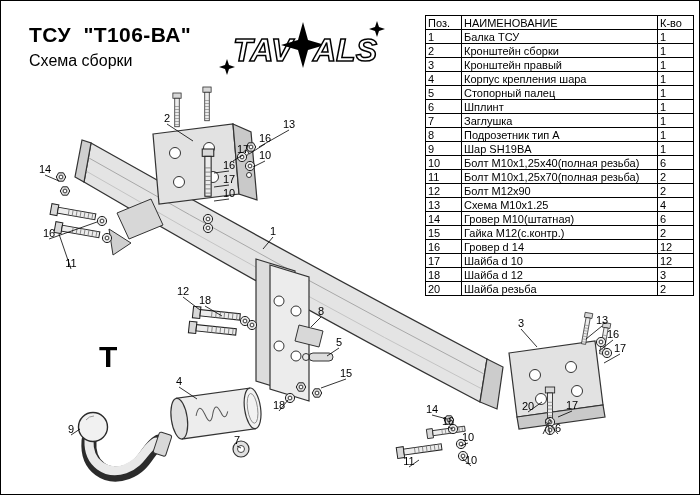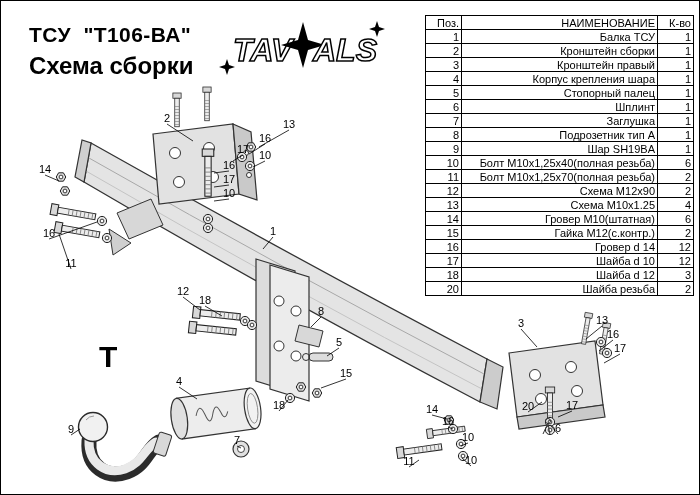--- a/index.html
+++ b/index.html
@@ -1,25 +1,25 @@
 <!DOCTYPE html>
 <html><head>
 <meta charset="utf-8">
 <style>
   *{margin:0;padding:0;box-sizing:border-box}
   html,body{background:#fff}
   body{font-family:"Liberation Sans",sans-serif;color:#000}
   .page{position:relative;width:700px;height:495px;background:#fff;border:1px solid #000;overflow:hidden}
   .title-block{position:absolute;left:28px;top:22px}
   .title-l1{font-size:21px;font-weight:700;letter-spacing:.4px;white-space:pre}
-  .title-l2{font-size:24px;font-weight:700;margin-top:5px}
+  .title-l2{font-size:16px;font-weight:400;margin-top:5px}
   .logo{position:absolute;left:218px;top:16px}
   .logo-text{font-size:32px;font-weight:700;font-style:italic;fill:#fff;stroke:#000;stroke-width:1.5px;font-family:"Liberation Sans",sans-serif}
   table.parts{position:absolute;left:424px;top:14px;width:268px;border-collapse:collapse;font-size:11px;table-layout:fixed}
-  .parts th,.parts td{border:1px solid #000;padding:0 2px;height:14px;line-height:12px;text-align:right;font-weight:400;white-space:nowrap;overflow:hidden}
+  .parts th,.parts td{border:1px solid #000;padding:0 2px;height:14px;line-height:12px;text-align:left;font-weight:400;white-space:nowrap;overflow:hidden}
   .diagram{position:absolute;left:0;top:0;width:700px;height:495px}
   .callout{font-size:11px;fill:#000;text-anchor:middle;font-family:"Liberation Sans",sans-serif}
   .leader{stroke:#000;stroke-width:.8}
   .view-label{font-size:30px;font-weight:700;fill:#000;font-family:"Liberation Sans",sans-serif}
 </style>
 </head>
 <body>
 
 <div class="page">
 
@@ -100,21 +100,21 @@
           <td>Болт М10х1,25х40(полная резьба)</td>
           <td>6</td>
         </tr>
         <tr>
           <td>11</td>
           <td>Болт М10х1,25х70(полная резьба)</td>
           <td>2</td>
         </tr>
         <tr>
           <td>12</td>
-          <td>Схема М12х90</td>
+          <td>Болт М12х90</td>
           <td>2</td>
         </tr>
         <tr>
           <td>13</td>
           <td>Схема  М10х1.25</td>
           <td>4</td>
         </tr>
         <tr>
           <td>14</td>
           <td>Гровер М10(штатная)</td>

